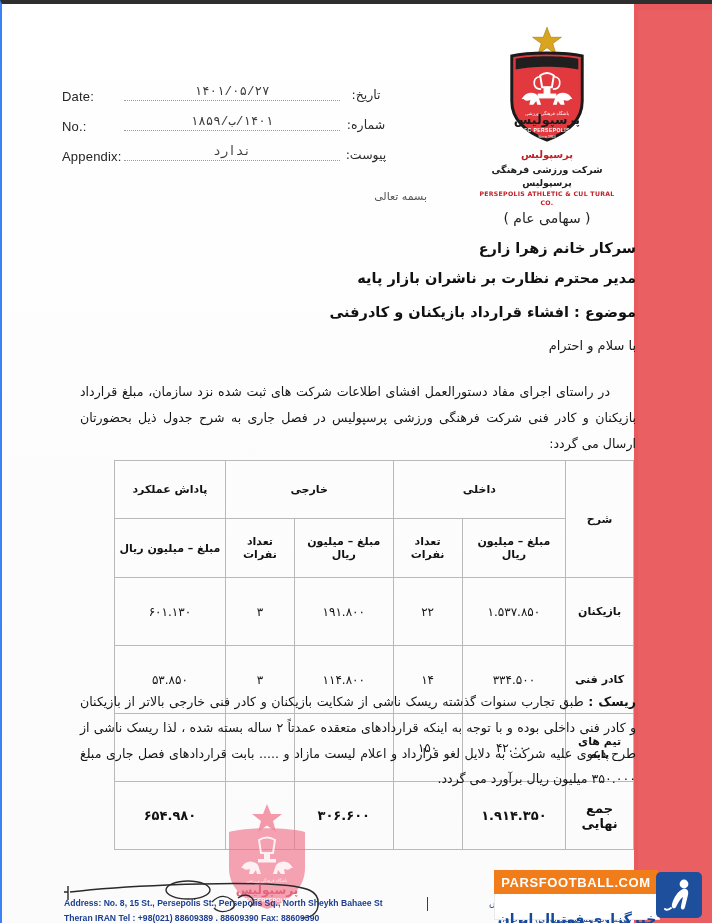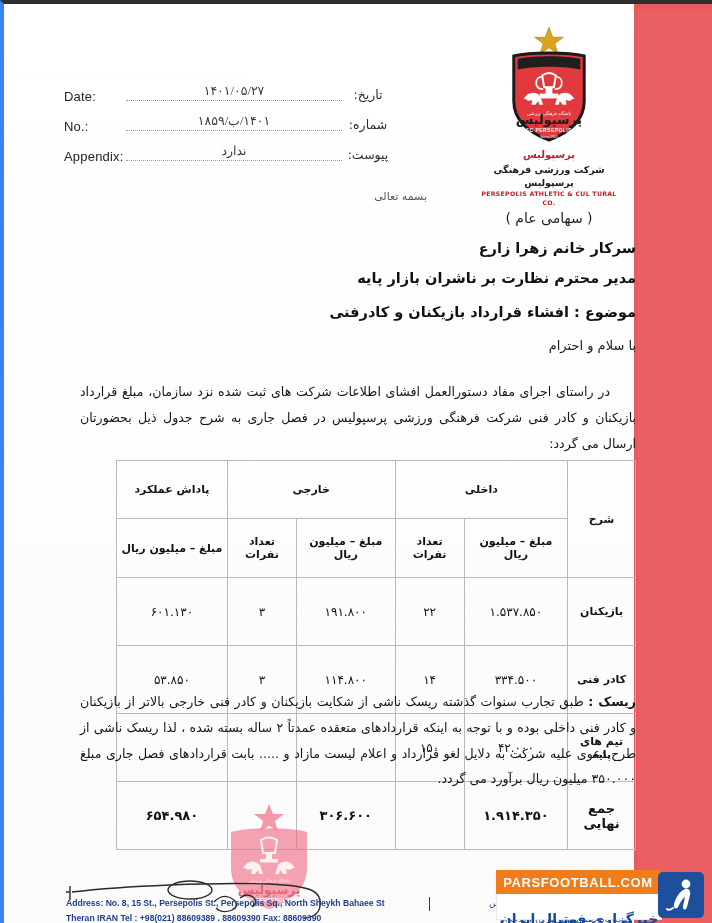--- a/index.html
+++ b/index.html
@@ -5,21 +5,21 @@
   html,body{margin:0;padding:0;background:#3a3a3a;}
   body{
     font-family:"DejaVu Sans","Liberation Sans",sans-serif;
   }
   #page{
     position:relative;
     width:712px;height:923px;
     background:#7dd3fc;
     overflow:hidden;
     box-sizing:border-box;
-    border-left:4px solid #3b82f6;
+    border-left:2px solid #3b82f6;
     border-top:4px solid #2e2e2e;
   }
   
   #paper{
     position:absolute;inset:0;
     background:linear-gradient(180deg,#ffffff 0%,#fdfdfd 40%,#fbfbfb 100%);
   }
   
   #red-stripe{
     position:absolute;top:0;right:0;width:78px;height:923px;
@@ -45,21 +45,21 @@
     flex:1;position:relative;height:18px;
   }
   .fld-dots{
     position:absolute;left:0;right:0;bottom:3px;
     border-bottom:1.5px dotted #9a9a9a;
   }
   .fld-val{
     position:absolute;left:50%;transform:translateX(-50%);
     bottom:5px;font-size:12.5px;color:#3a3a3a;
     direction:rtl;white-space:nowrap;
-    font-family:Liberation Serif, serif;
+    font-family:Liberation Mono, monospace;
     margin-top:48px;
   }
   .fld-fa{
     width:52px;flex:none;text-align:center;font-size:12.5px;color:#2d2d2d;
     direction:rtl;padding-bottom:2px;
     font-family:"DejaVu Sans",sans-serif;
   }
   
   #logo-wrap{
     position:absolute;left:470px;top:22px;width:150px;text-align:center;

